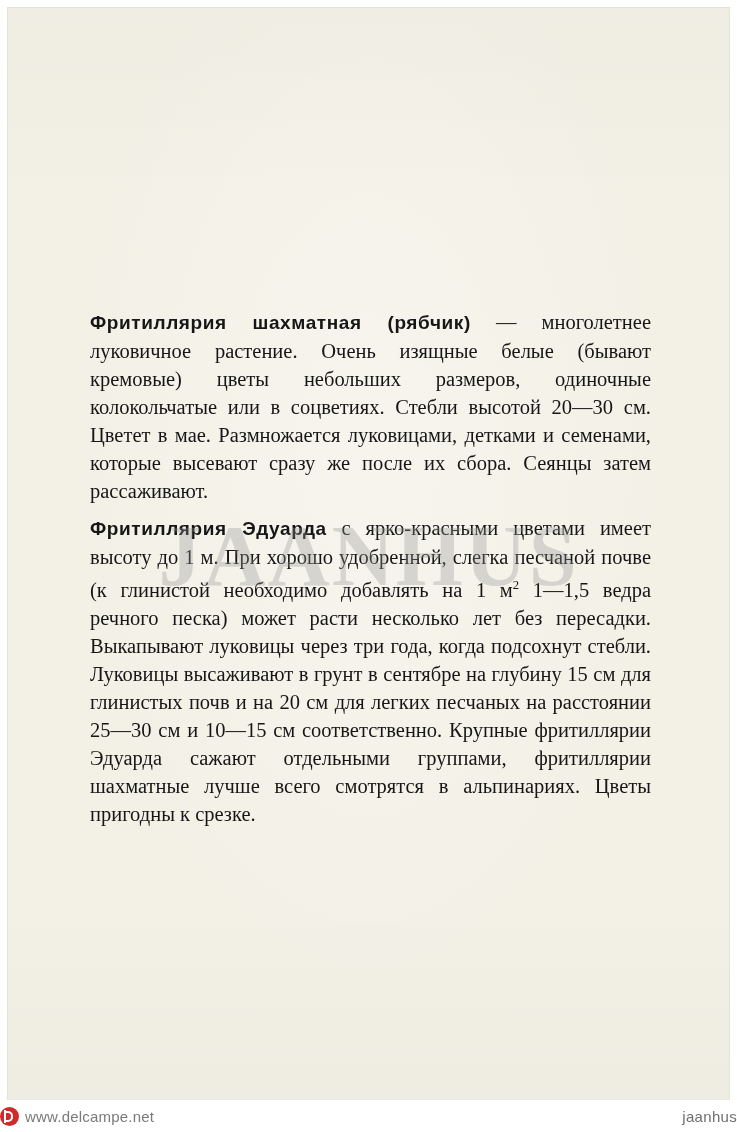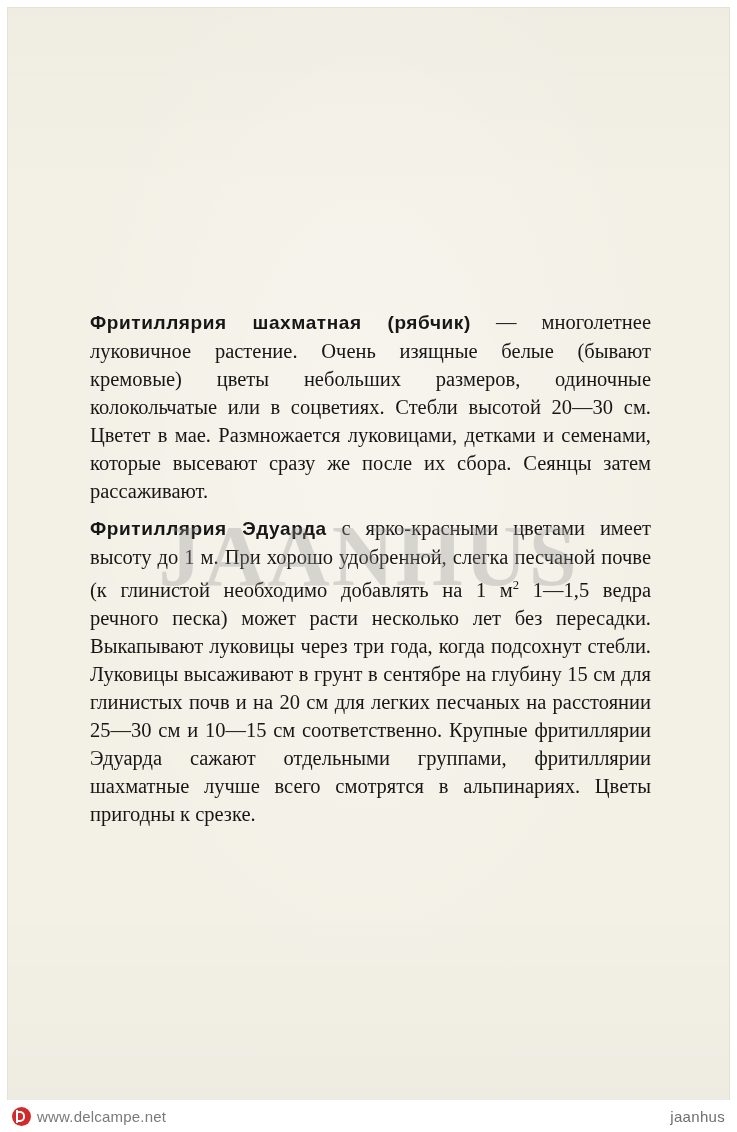--- a/index.html
+++ b/index.html
@@ -84,21 +84,21 @@
   #footer {
     position: absolute;
     left: 0;
     bottom: 0;
     width: 737px;
     height: 32px;
     background: #ffffff;
     display: flex;
     align-items: center;
     justify-content: space-between;
-    padding: 0 12px;
+    padding: 0 0;
     box-sizing: border-box;
     z-index: 6;
   }
   #delcampe {
     display: flex;
     align-items: center;
     gap: 6px;
     font-family: "Liberation Sans", sans-serif;
     font-size: 15px;
     color: #7a7a7a;

